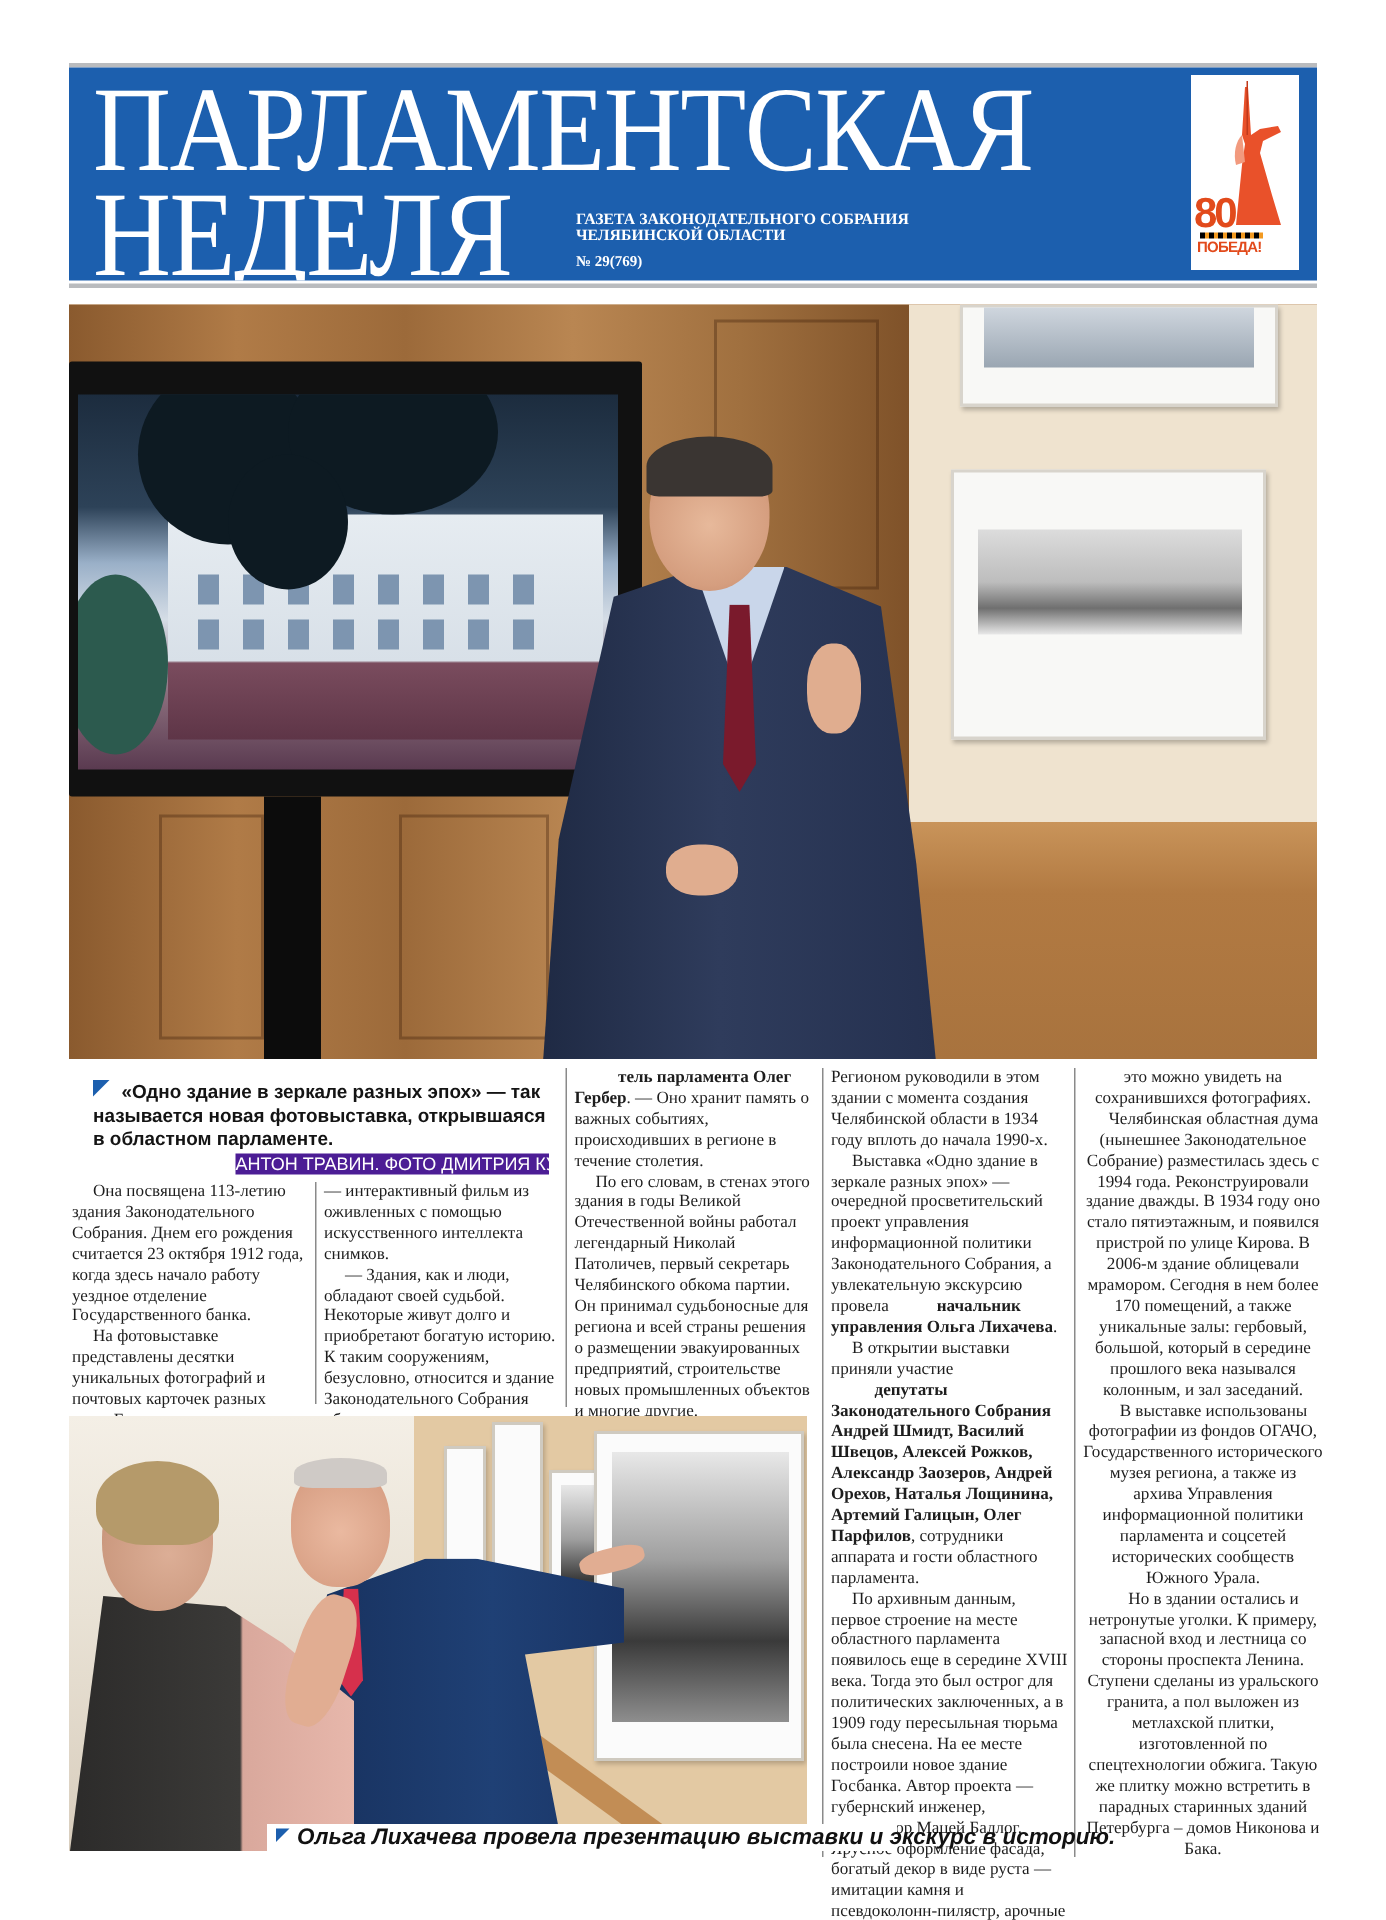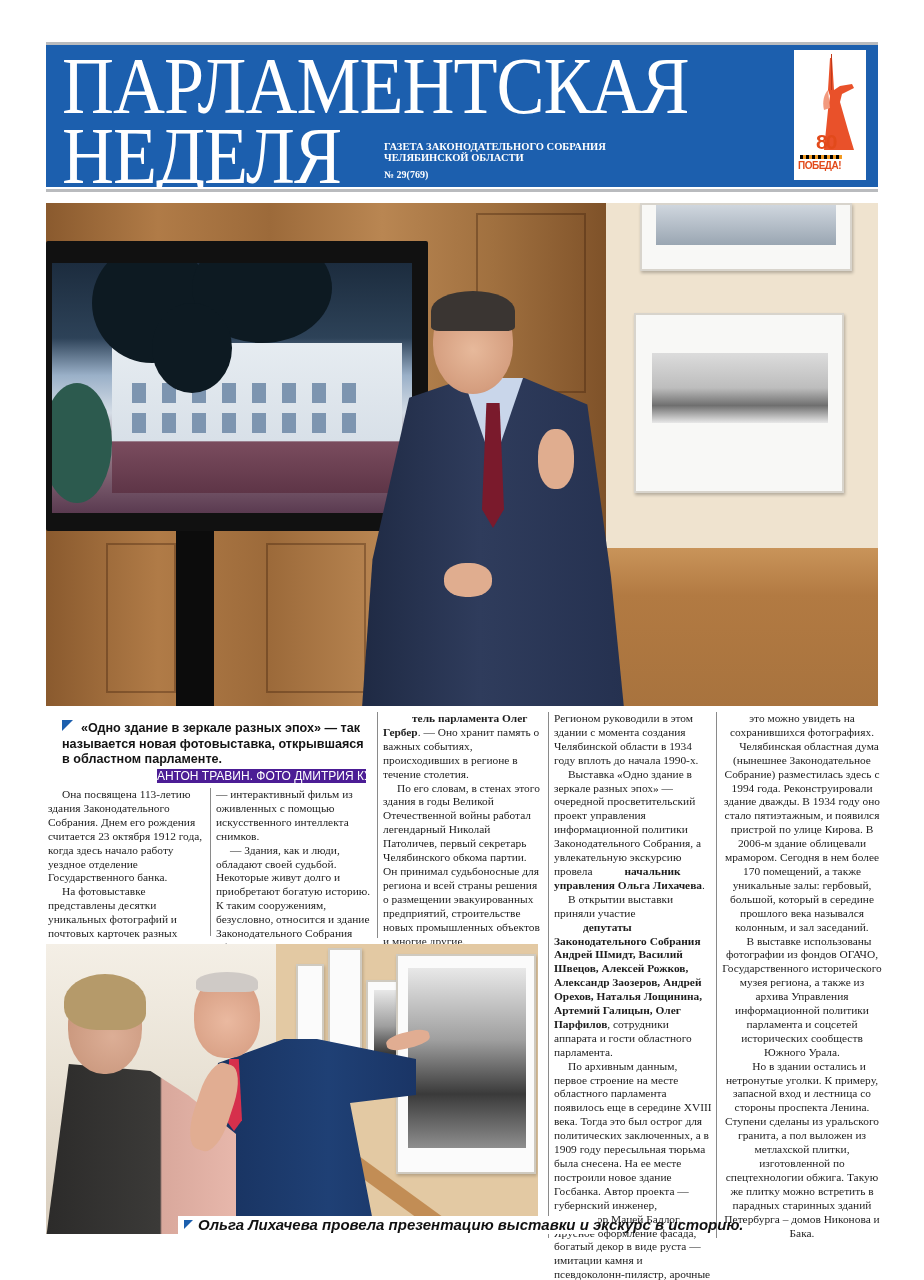--- a/index.html
+++ b/index.html
@@ -10,21 +10,21 @@
   .masthead { position: absolute; left: 46px; top: 45px; width: 832px; height: 142px; background: #1c5fae; overflow: hidden; }
   .rule-bottom { position: absolute; left: 46px; top: 189px; width: 832px; height: 3px; background: #b9bbbe; }
 
   .title-line1 { position: absolute; left: 16px; top: 0px; font-family: "Liberation Serif", serif; font-size: 72px; line-height: 74px; color: #ffffff; letter-spacing: -1px; transform: scaleY(1.12); transform-origin: top left; white-space: nowrap; }
   .title-line2 { position: absolute; left: 16px; top: 70px; font-family: "Liberation Serif", serif; font-size: 72px; line-height: 74px; color: #ffffff; letter-spacing: -1px; transform: scaleY(1.12); transform-origin: top left; white-space: nowrap; }
   .subtitle { position: absolute; left: 338px; top: 96px; font-family: "Liberation Serif", serif; font-weight: bold; font-size: 10.5px; line-height: 11px; color: #ffffff; text-transform: uppercase; white-space: pre-line; }
   .issue { position: absolute; left: 338px; top: 124px; font-family: "Liberation Serif", serif; font-weight: bold; font-size: 10px; color: #ffffff; }
 
   .logo-box { position: absolute; left: 748px; top: 5px; width: 72px; height: 130px; background: #ffffff; }
   .logo-box svg { position: absolute; left: 0; top: 0; }
-  .logo-num { position: absolute; left: 22px; top: 78px; font-family: "Liberation Sans", sans-serif; font-weight: bold; font-size: 21px; color: #e24a1b; letter-spacing: -2px; line-height: 28px; }
+  .logo-num { position: absolute; left: 2px; top: 78px; font-family: "Liberation Sans", sans-serif; font-weight: bold; font-size: 28px; color: #e24a1b; letter-spacing: -2px; line-height: 28px; }
   .logo-ribbon { position: absolute; left: 6px; top: 105px; width: 42px; height: 4px; background: repeating-linear-gradient(90deg, #000 0 3px, #f29a21 3px 6px); }
   .logo-text { position: absolute; left: 4px; top: 110px; font-family: "Liberation Sans", sans-serif; font-weight: bold; font-size: 10px; color: #e24a1b; letter-spacing: -0.5px; text-align: right; }
 
   
   .hero { position: absolute; left: 46px; top: 203px; width: 832px; height: 503px; overflow: hidden; background: #b07c45; }
   .hero .wall-left { position: absolute; left: 0; top: 0; width: 560px; height: 503px; background: linear-gradient(90deg, #8a5a2e 0%, #b07b47 20%, #9c6a3a 40%, #b98652 60%, #a0703f 80%, #7f5229 100%); }
   .hero .panel { position: absolute; border: 2px solid rgba(60,30,10,0.35); }
   .hero .wall-right { position: absolute; left: 560px; top: 0; width: 272px; height: 360px; background: #efe3cf; }
   .hero .wainscot { position: absolute; left: 545px; top: 345px; width: 287px; height: 158px; background: linear-gradient(180deg, #c9945a 0%, #b27a42 30%, #a8733e 100%); }
   .hero .tv { position: absolute; left: 0; top: 38px; width: 382px; height: 290px; background: #111; border-radius: 2px; }

